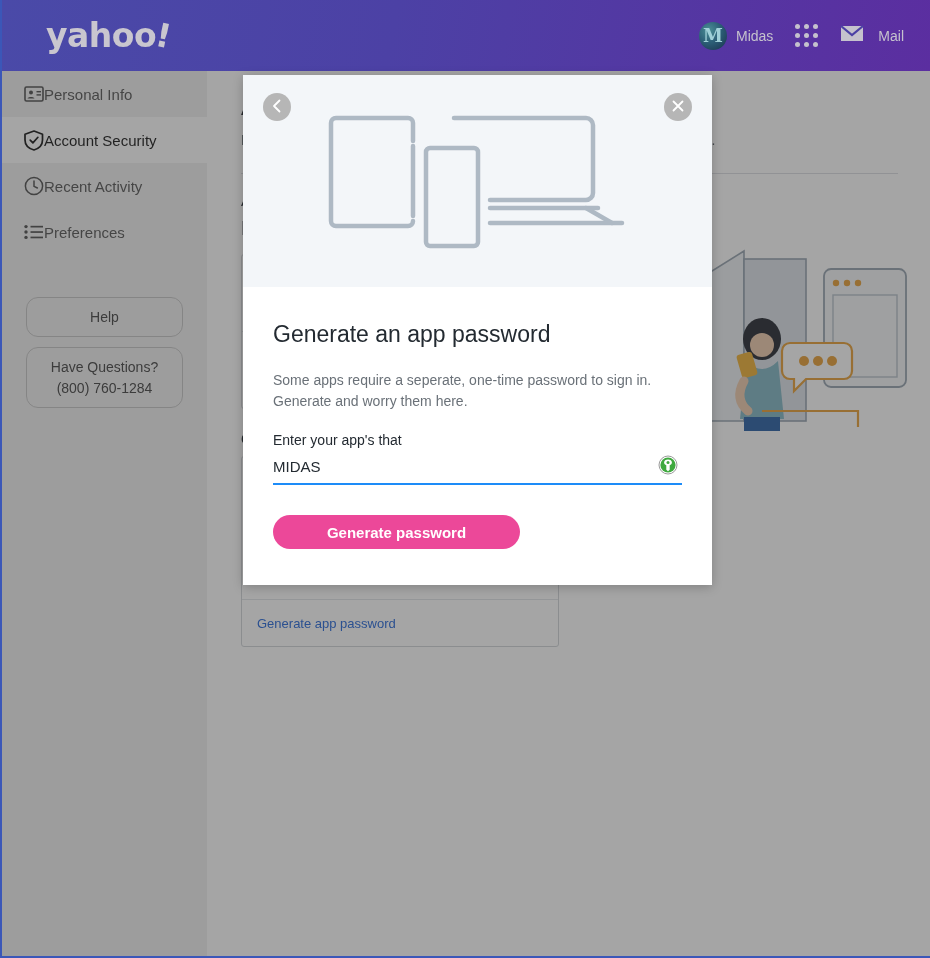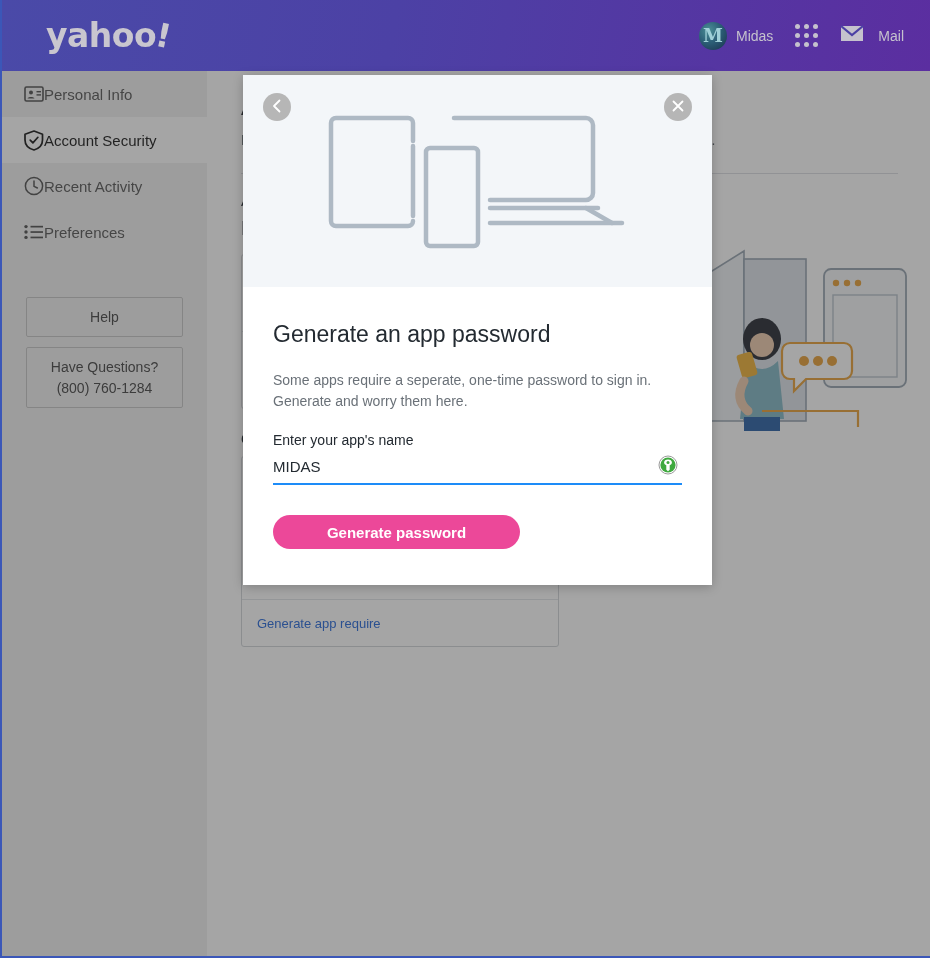--- a/index.html
+++ b/index.html
@@ -96,21 +96,21 @@
     background: #ffffff;
     color: #1c1c1c;
     font-weight: normal;
   }
   .nav-item .ico { width: 21px; height: 21px; display:flex; align-items:center; justify-content:center; }
   .nav-item svg { display:block; }
   .side-btns { margin-top: 42px; padding: 0 24px; display:flex; flex-direction:column; gap: 10px; }
   .side-btn {
     border: 1px solid #c9c9c9;
     background: transparent;
-    border-radius: 2px;
+    border-radius: 12px;
     font-size: 14px;
     color: #4a4a4a;
     padding: 9px 4px;
     text-align: center;
     line-height: 1.45;
     cursor: pointer;
     font-family: "Liberation Sans", sans-serif;
   }
 
   
@@ -373,21 +373,21 @@
       </div>
 
       <div class="section-label">Other ways to sign in</div>
 
       <div class="card">
         <div class="card-sec">
           <div class="card-title">App Password</div>
           <div class="card-body">If you don't normally use a password to sign in to your Yahoo account, here's where you can generate a password for 3rd-party apps that require passwords.</div>
         </div>
         <div class="card-sec" style="padding:14px 15px;">
-          <a class="link">Generate app require</a>
+          <a class="link">Generate app password</a>
         </div>
       </div>
 
       <div class="illus">
         <svg width="230" height="210" viewBox="0 0 230 210">
           <path d="M12 60 L60 30 L60 200 L12 200 Z" fill="#eef1f4" stroke="#9aa6b2" stroke-width="1.6"></path>
           <rect x="60" y="38" width="62" height="162" fill="#dfe4ea" stroke="#9aa6b2" stroke-width="1.6"></rect>
           <rect x="140" y="48" width="82" height="118" rx="7" fill="#f4f6f8" stroke="#9aa6b2" stroke-width="1.8"></rect>
           <circle cx="152" cy="62" r="3.2" fill="#e8a33d"></circle>
             <circle cx="163" cy="62" r="3.2" fill="#e8a33d"></circle>
@@ -440,21 +440,21 @@
           <path d="M162 104 h108" fill="none" stroke="#aeb9c4" stroke-width="4.5" stroke-linecap="round"></path>
           <path d="M162 119 h96 l22 0 l14 0" fill="none" stroke="#aeb9c4" stroke-width="4.5" stroke-linecap="round"></path>
           <path d="M258 104 l26 15" fill="none" stroke="#aeb9c4" stroke-width="4.5" stroke-linecap="round"></path>
         </svg>
       </span>
     </div>
 
     <div class="modal-body">
       <div class="modal-title">Generate an app password</div>
       <div class="modal-desc">Some apps require a seperate, one-time password to sign in. Generate and worry them here.</div>
-      <div class="field-label">Enter your app's name</div>
+      <div class="field-label">Enter your app's that</div>
 
       <div class="field-wrap">
         <input class="field-input" type="text" value="MIDAS" style="">
         <span class="pm-icon">
           <svg width="20" height="20" viewBox="0 0 20 20">
             <circle cx="10" cy="10" r="9" fill="#ffffff" stroke="#9b9b9b" stroke-width="1"></circle>
             <circle cx="10" cy="10" r="7.6" fill="#3fa93f"></circle>
             <path d="M10 4.6 c2.3 0 3.9 1.3 3.9 3 0 1.4-1 2.2-2.2 2.6 l0 4.6 -1.7 1.4 -1.7-1.4 0-4.6 C7.1 9.8 6.1 9 6.1 7.6 c0-1.7 1.6-3 3.9-3 z" fill="#ffffff"></path>
             <circle cx="10" cy="7.4" r="1.5" fill="#3fa93f"></circle>
           </svg>

